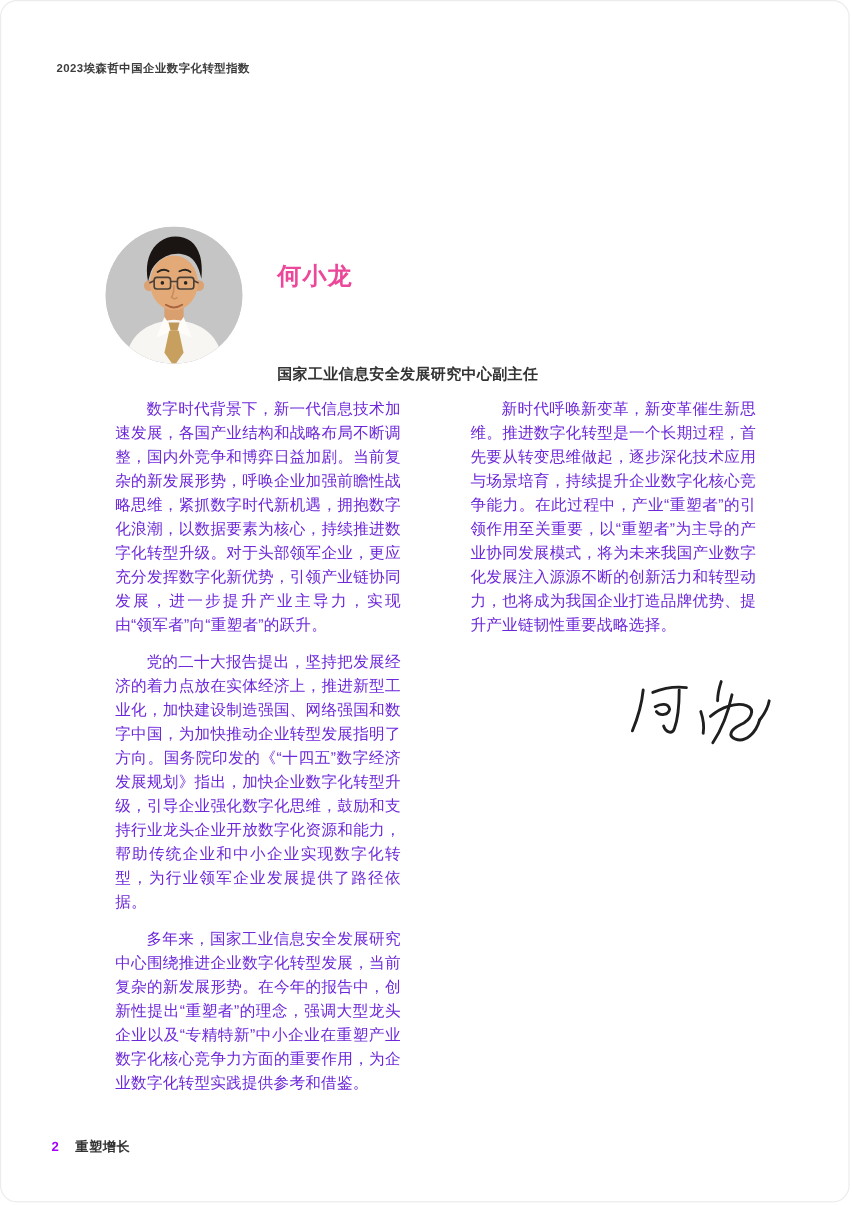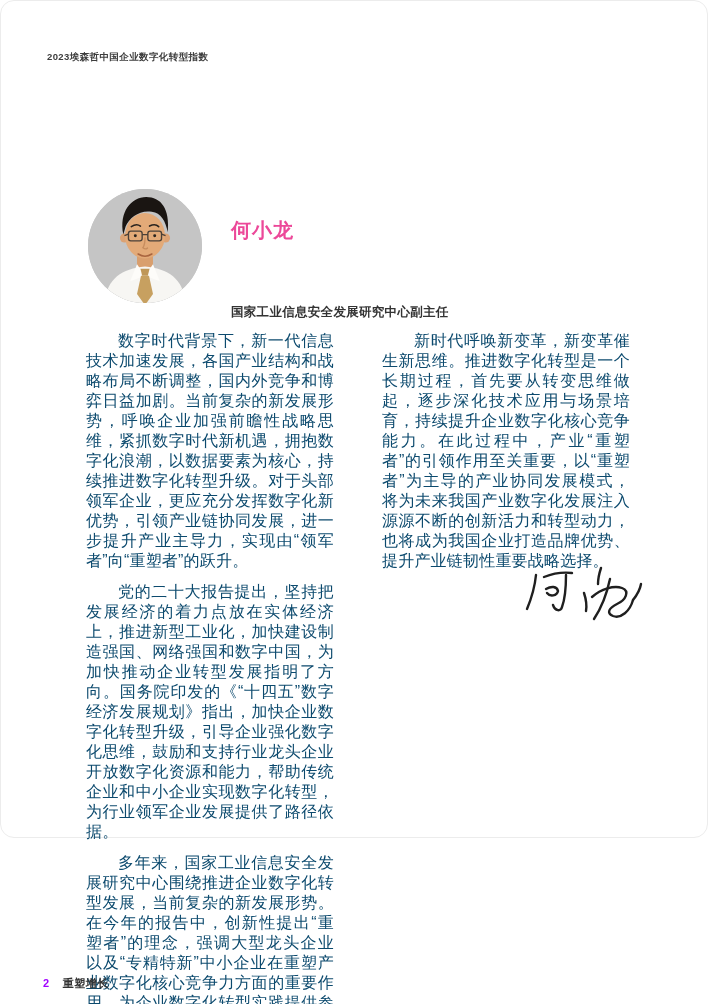--- a/index.html
+++ b/index.html
@@ -2,21 +2,21 @@
 <html><head>
 <meta charset="utf-8">
 <style>
   html,body{margin:0;padding:0;background:#ffffff;}
   body{
     width:710px;height:1004px;position:relative;overflow:hidden;
     font-family:"Liberation Sans","DejaVu Sans",sans-serif;
     -webkit-font-smoothing:antialiased;
   }
   .page{
-    position:absolute;left:0;top:0;width:708px;height:838px;
+    position:absolute;left:0;top:0;width:708px;height:1002px;
     background:#ffffff;border:1px solid #ececec;border-radius:14px;
     box-sizing:border-box;
   }
   .report-header{
     position:absolute;left:46px;top:50px;
     font-size:9.5px;font-weight:600;color:#3c3c3c;letter-spacing:0.4px;
   }
   .avatar{
     position:absolute;left:87px;top:188px;width:114px;height:114px;
     border-radius:50%;overflow:hidden;background:#c5c5c5;
@@ -29,31 +29,31 @@
   .person-title{
     position:absolute;left:230px;top:255px;
     font-size:12.5px;font-weight:bold;color:#333333;letter-spacing:0.3px;margin-top:48px;
   }
   .cols{
     position:absolute;left:77px;top:330px;width:552px;
     display:flex;justify-content:space-between;
   }
   .col{width:256px;}
   .col p{
-    margin:0 0 11px 8px;
-    font-size:16px;line-height:20px;color:#0c4a6e;
+    margin:0 0 11px 18px;
+    font-size:13px;line-height:20px;color:#6d28d9;
     text-align:justify;text-indent:2em;letter-spacing:0.2px;
   }
   .signature{
     position:absolute;left:505px;top:552px;width:150px;height:80px;
   }
   .signature svg{display:block;width:100%;height:100%;}
   .footer{
     position:absolute;left:42px;top:947px;
-    font-size:11px;font-weight:bold;letter-spacing:0.5px;margin-top:28px;
+    font-size:11px;font-weight:bold;letter-spacing:0.5px;
   }
   .footer .page-number{color:#A100FF;}
   .footer .footer-label{color:#333333;margin-left:13px;}
 </style>
 </head>
 <body>
 
 <div class="page">
 
   <div class="report-header">2023埃森哲中国企业数字化转型指数</div>

